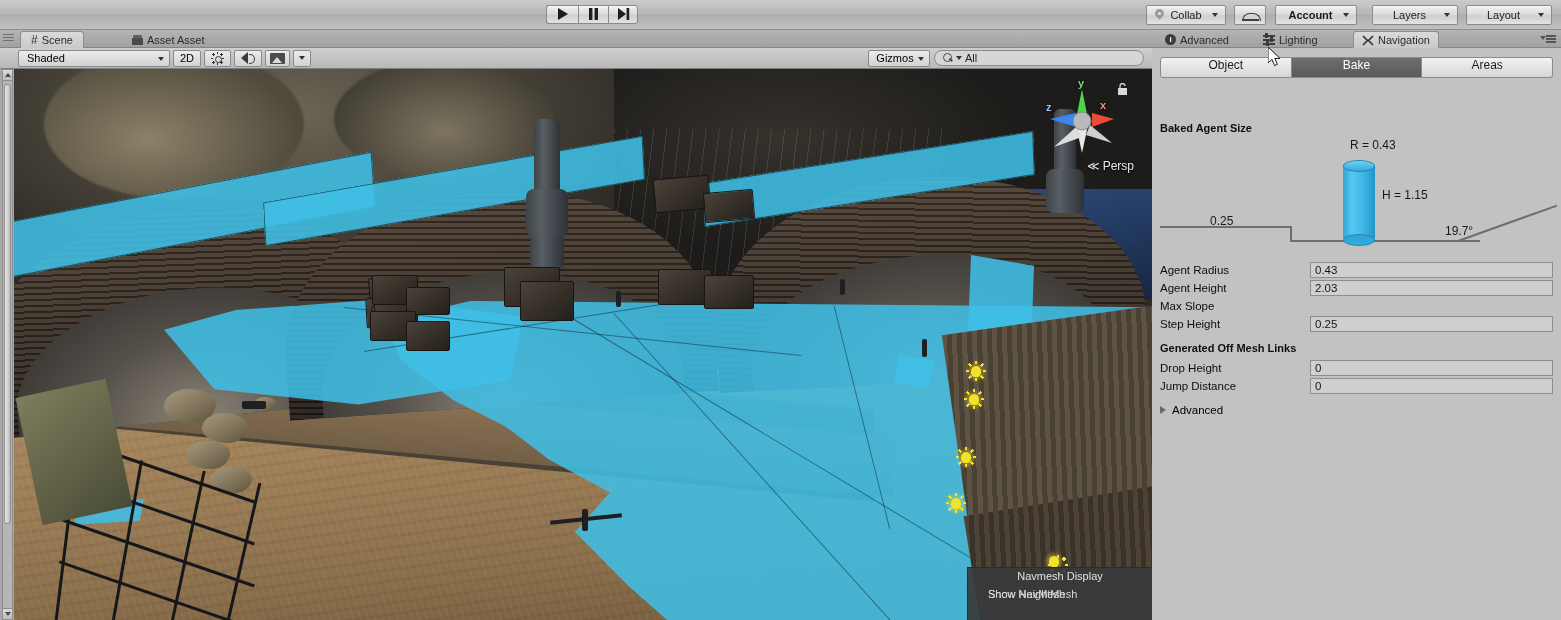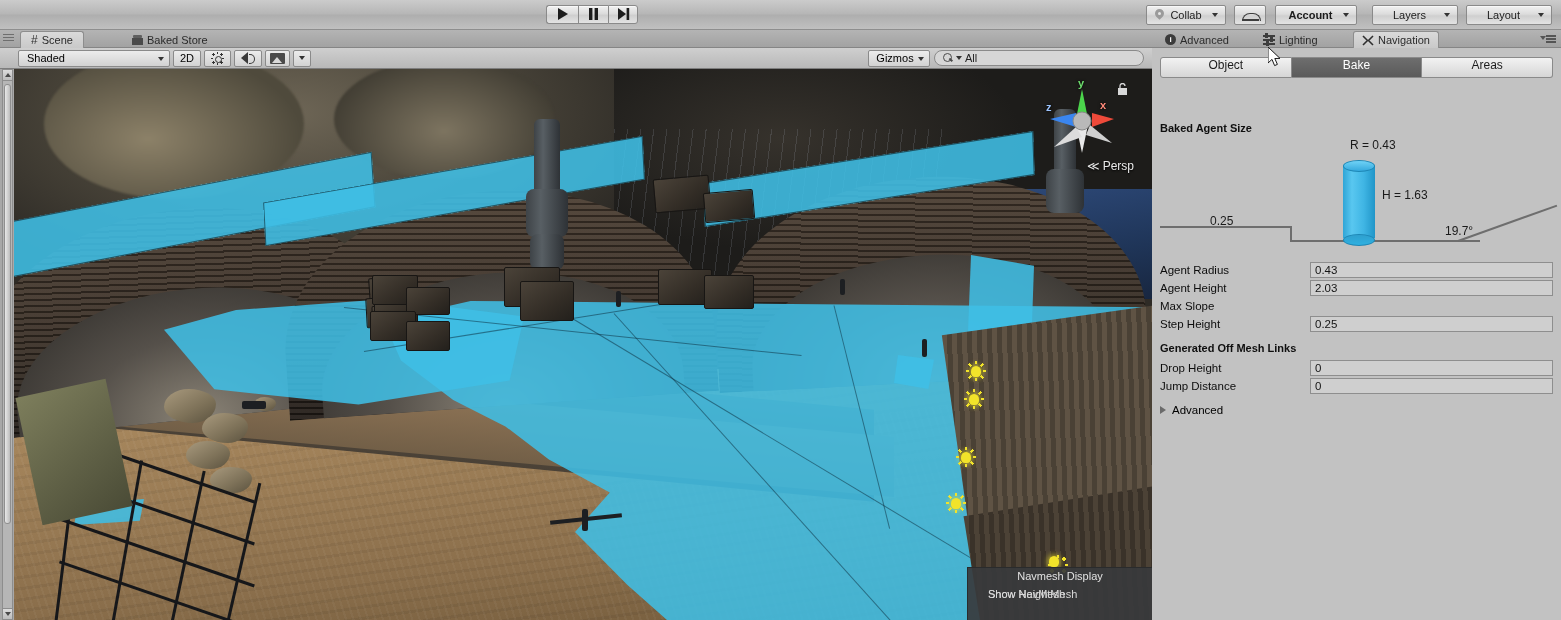--- a/index.html
+++ b/index.html
@@ -429,21 +429,21 @@
           <i></i>
         </div>
 
       <div class="tab active tab-scene">
         <span class="icon-hash">#</span>
         <span>Scene</span>
       </div>
 
       <div class="tab tab-assetstore">
         <span class="icon-store"></span>
-        <span>Baked Store</span>
+        <span>Asset Asset</span>
       </div>
     </div>
 
     <div class="sceneToolbar">
       <div class="stbtn shadedsel">
         <span>Shaded</span>
         <span class="caret"></span>
       </div>
       <div class="stbtn">
         <span>2D</span>
@@ -666,21 +666,21 @@
         </div>
       <div class="segbtn">
           <span>Areas</span>
         </div>
     </div>
 
     <div class="secthead" style="top:92px">Baked Agent Size</div>
 
     <div class="diagram">
       <span class="dgtext" style="left:190px;top:0px">R = 0.43</span>
-      <span class="dgtext" style="left:222px;top:50px">H = 1.63</span>
+      <span class="dgtext" style="left:222px;top:50px">H = 1.15</span>
       <span class="dgtext" style="left:50px;top:76px">0.25</span>
       <span class="dgtext" style="left:285px;top:86px">19.7°</span>
 
       <div class="dline" style="left:0px;top:88px;width:132px;"></div>
       <div class="dline" style="left:130px;top:88px;width:1.5px;height:16px;"></div>
       <div class="dline" style="left:130px;top:102px;width:130px;"></div>
       <div class="dline" style="left:252px;top:102px;width:68px;"></div>
       <div class="dlineR" style="left:298px;top:102px;width:105px;transform:rotate(-19.7deg);"></div>
 
       <div class="cyl">

